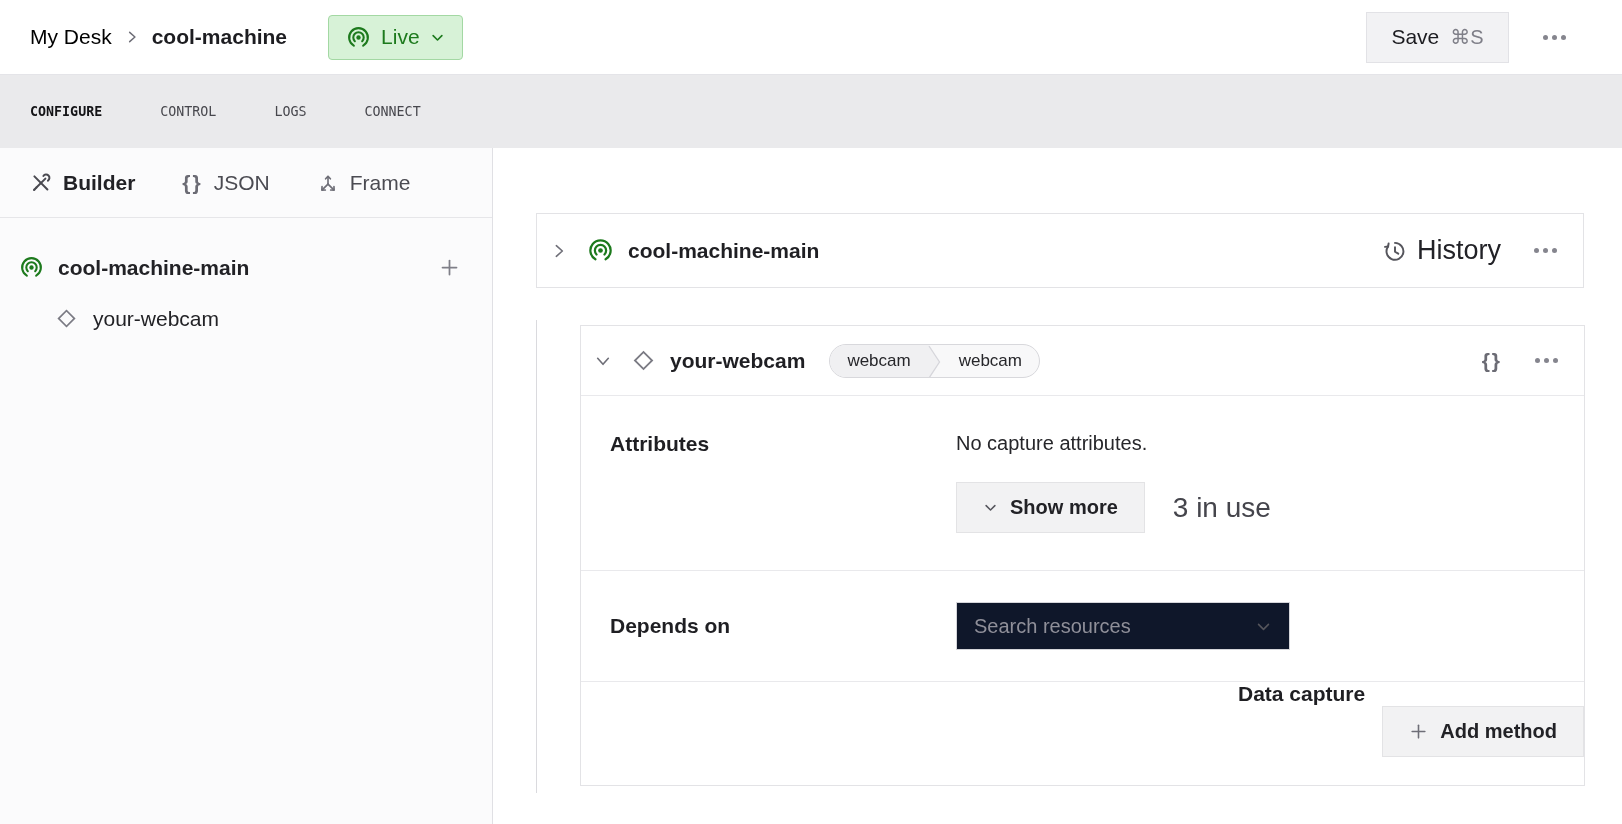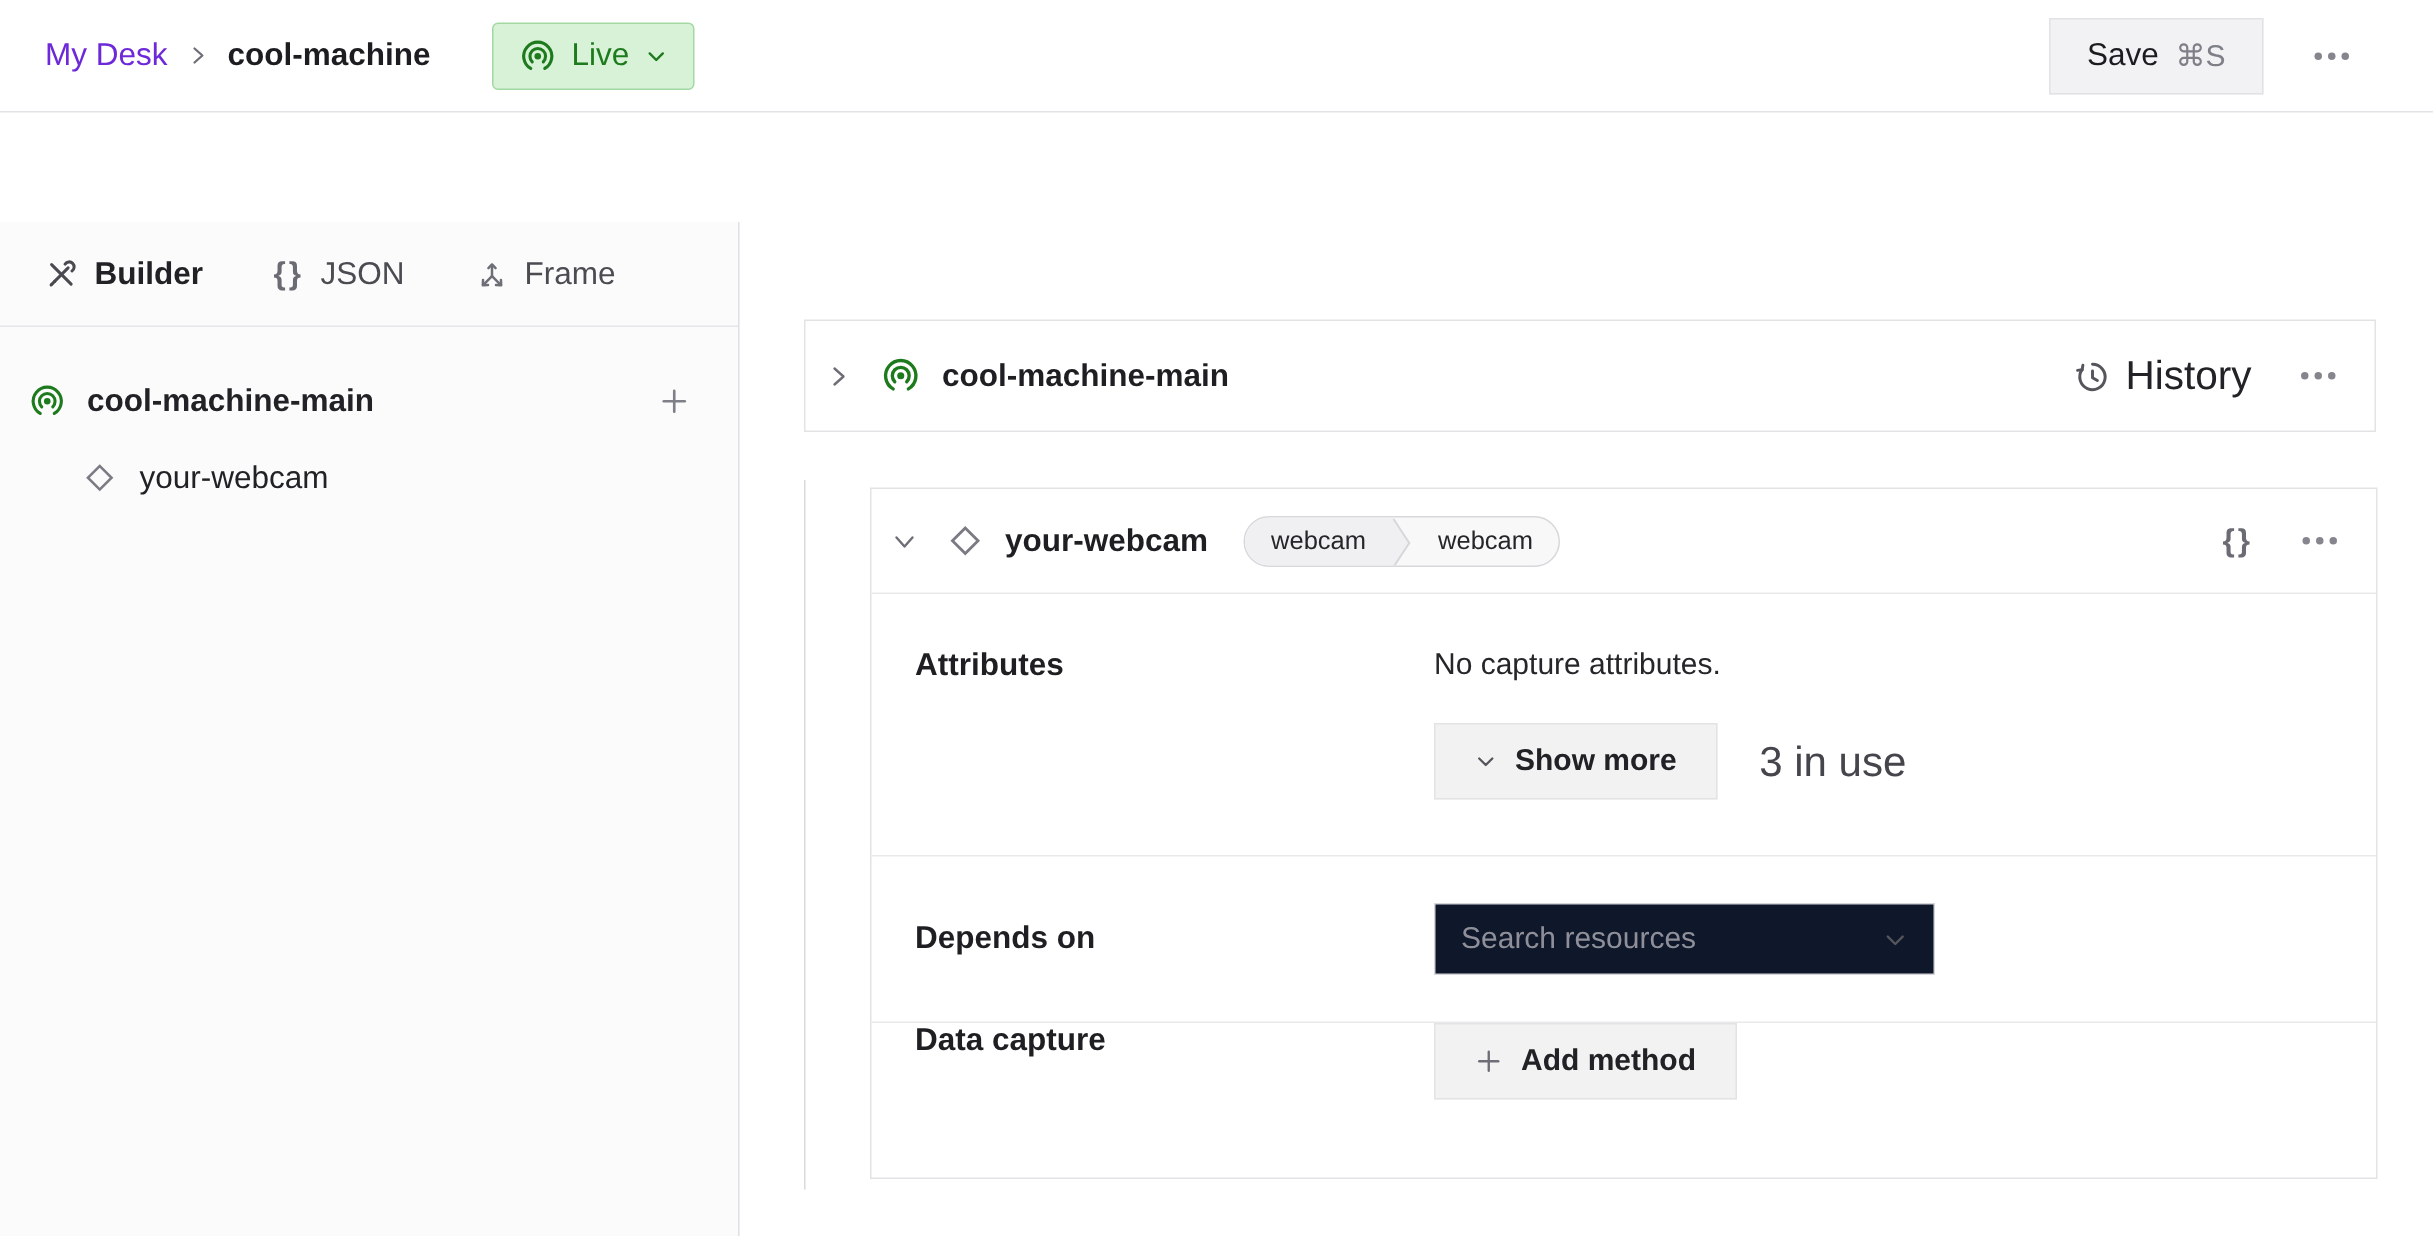--- a/index.html
+++ b/index.html
@@ -5,21 +5,21 @@
   * { box-sizing: border-box; margin: 0; padding: 0; }
   html,body { background:#ffffff; }
   body { font-family:"Liberation Sans","DejaVu Sans",sans-serif; color:#26262a; }
   .screen { position:relative; width:1622px; height:824px; background:#fff; overflow:hidden; }
   button { font-family:inherit; background:none; border:none; color:inherit; cursor:pointer; padding:0; }
 
   
   .app-header { position:absolute; top:0; left:0; width:100%; height:75px;
     display:flex; align-items:center; padding:0 30px; background:#fff; border-bottom:1px solid #e4e4e8; }
   .breadcrumb { display:flex; align-items:center; gap:13px; font-size:21px; }
-  .crumb-parent { color:#6d28d9;text-align:right; }
+  .crumb-parent { color:#000000;text-align:right; }
   .crumb-current { font-weight:700; color:#1d1d21; }
   .live-badge { margin-left:41px; height:45px; display:flex; align-items:center; gap:10px;
     padding:0 17px; background:#d7f2d7; border:1px solid #a3d8a3; border-radius:4px;
     color:#1d7a1d; font-size:21px; }
   .header-right { margin-left:auto; display:flex; align-items:center; gap:34px; padding-right:26px; }
   .save-btn { width:143px; height:51px; background:#f2f2f4; border:1px solid #e2e2e6;
     font-size:21px; display:flex; align-items:center; justify-content:center; gap:11px; color:#1c1c20; }
   .save-shortcut { color:#7f7f88; font-size:20px; }
   .dots { display:flex; gap:4px; align-items:center; }
   .dots i { width:5px; height:5px; border-radius:50%; background:#85858e; display:block; }
@@ -72,21 +72,21 @@
   .attr-empty { font-size:20px; color:#26262a; }
   .attr-actions { display:flex; align-items:center; margin-top:27px; }
   .gray-btn { height:51px; display:inline-flex; align-items:center; gap:12px; padding:16px 26px;
     background:#f2f2f3; border:1px solid #e3e3e5; font-size:20px; font-weight:600; color:#222226; }
   .in-use { margin-left:28px; font-size:28px; color:#45454c; }
   .depends-row { height:111px; align-items:center; border-bottom:1px solid #e9e9ec; }
   .select-box { width:334px; height:48px; border:1px solid #d5d5da; background:#0f172a;
     display:flex; align-items:center; padding:0 17px; }
   .placeholder { font-size:20px; color:#8f8f99; }
   .select-box .chev { margin-left:auto; display:flex; }
-  .capture-row { height:105px; align-items:flex-start; }
+  .capture-row { height:105px; align-items:flex-end;flex-direction:column; }
 
   .icon { display:inline-flex; flex-shrink:0; }
 </style>
 </head>
 <body>
 
 <div class="screen">
 
   <header class="app-header">
     <nav class="breadcrumb">
@@ -121,20 +121,26 @@
         <span class="save-shortcut">⌘S</span>
       </button>
       <button class="dots" aria-label="more">
         <i></i>
           <i></i>
           <i></i>
       </button>
     </div>
   </header>
 
+  <nav class="tabbar">
+    <button class="tab active">CONFIGURE</button>
+    <button class="tab">CONTROL</button>
+    <button class="tab">LOGS</button>
+    <button class="tab">CONNECT</button>
+  </nav>
 
   <aside class="sidebar">
     <div class="view-tabs">
       <button class="view-tab active">
         <span class="icon">
           <svg width="22" height="22" viewBox="0 0 24 24" fill="none" stroke="#4a4a51" stroke-width="2.2" stroke-linecap="round" stroke-linejoin="round">
             <path d="M4.8 4.8 L19 19"></path>
             <path d="M16.8 7.2 L7 17"></path>
             <path d="M14.6 4.4 a3.6 3.6 0 1 1 5 5"></path>
             <path d="M7 17 L4.4 19.6"></path>

